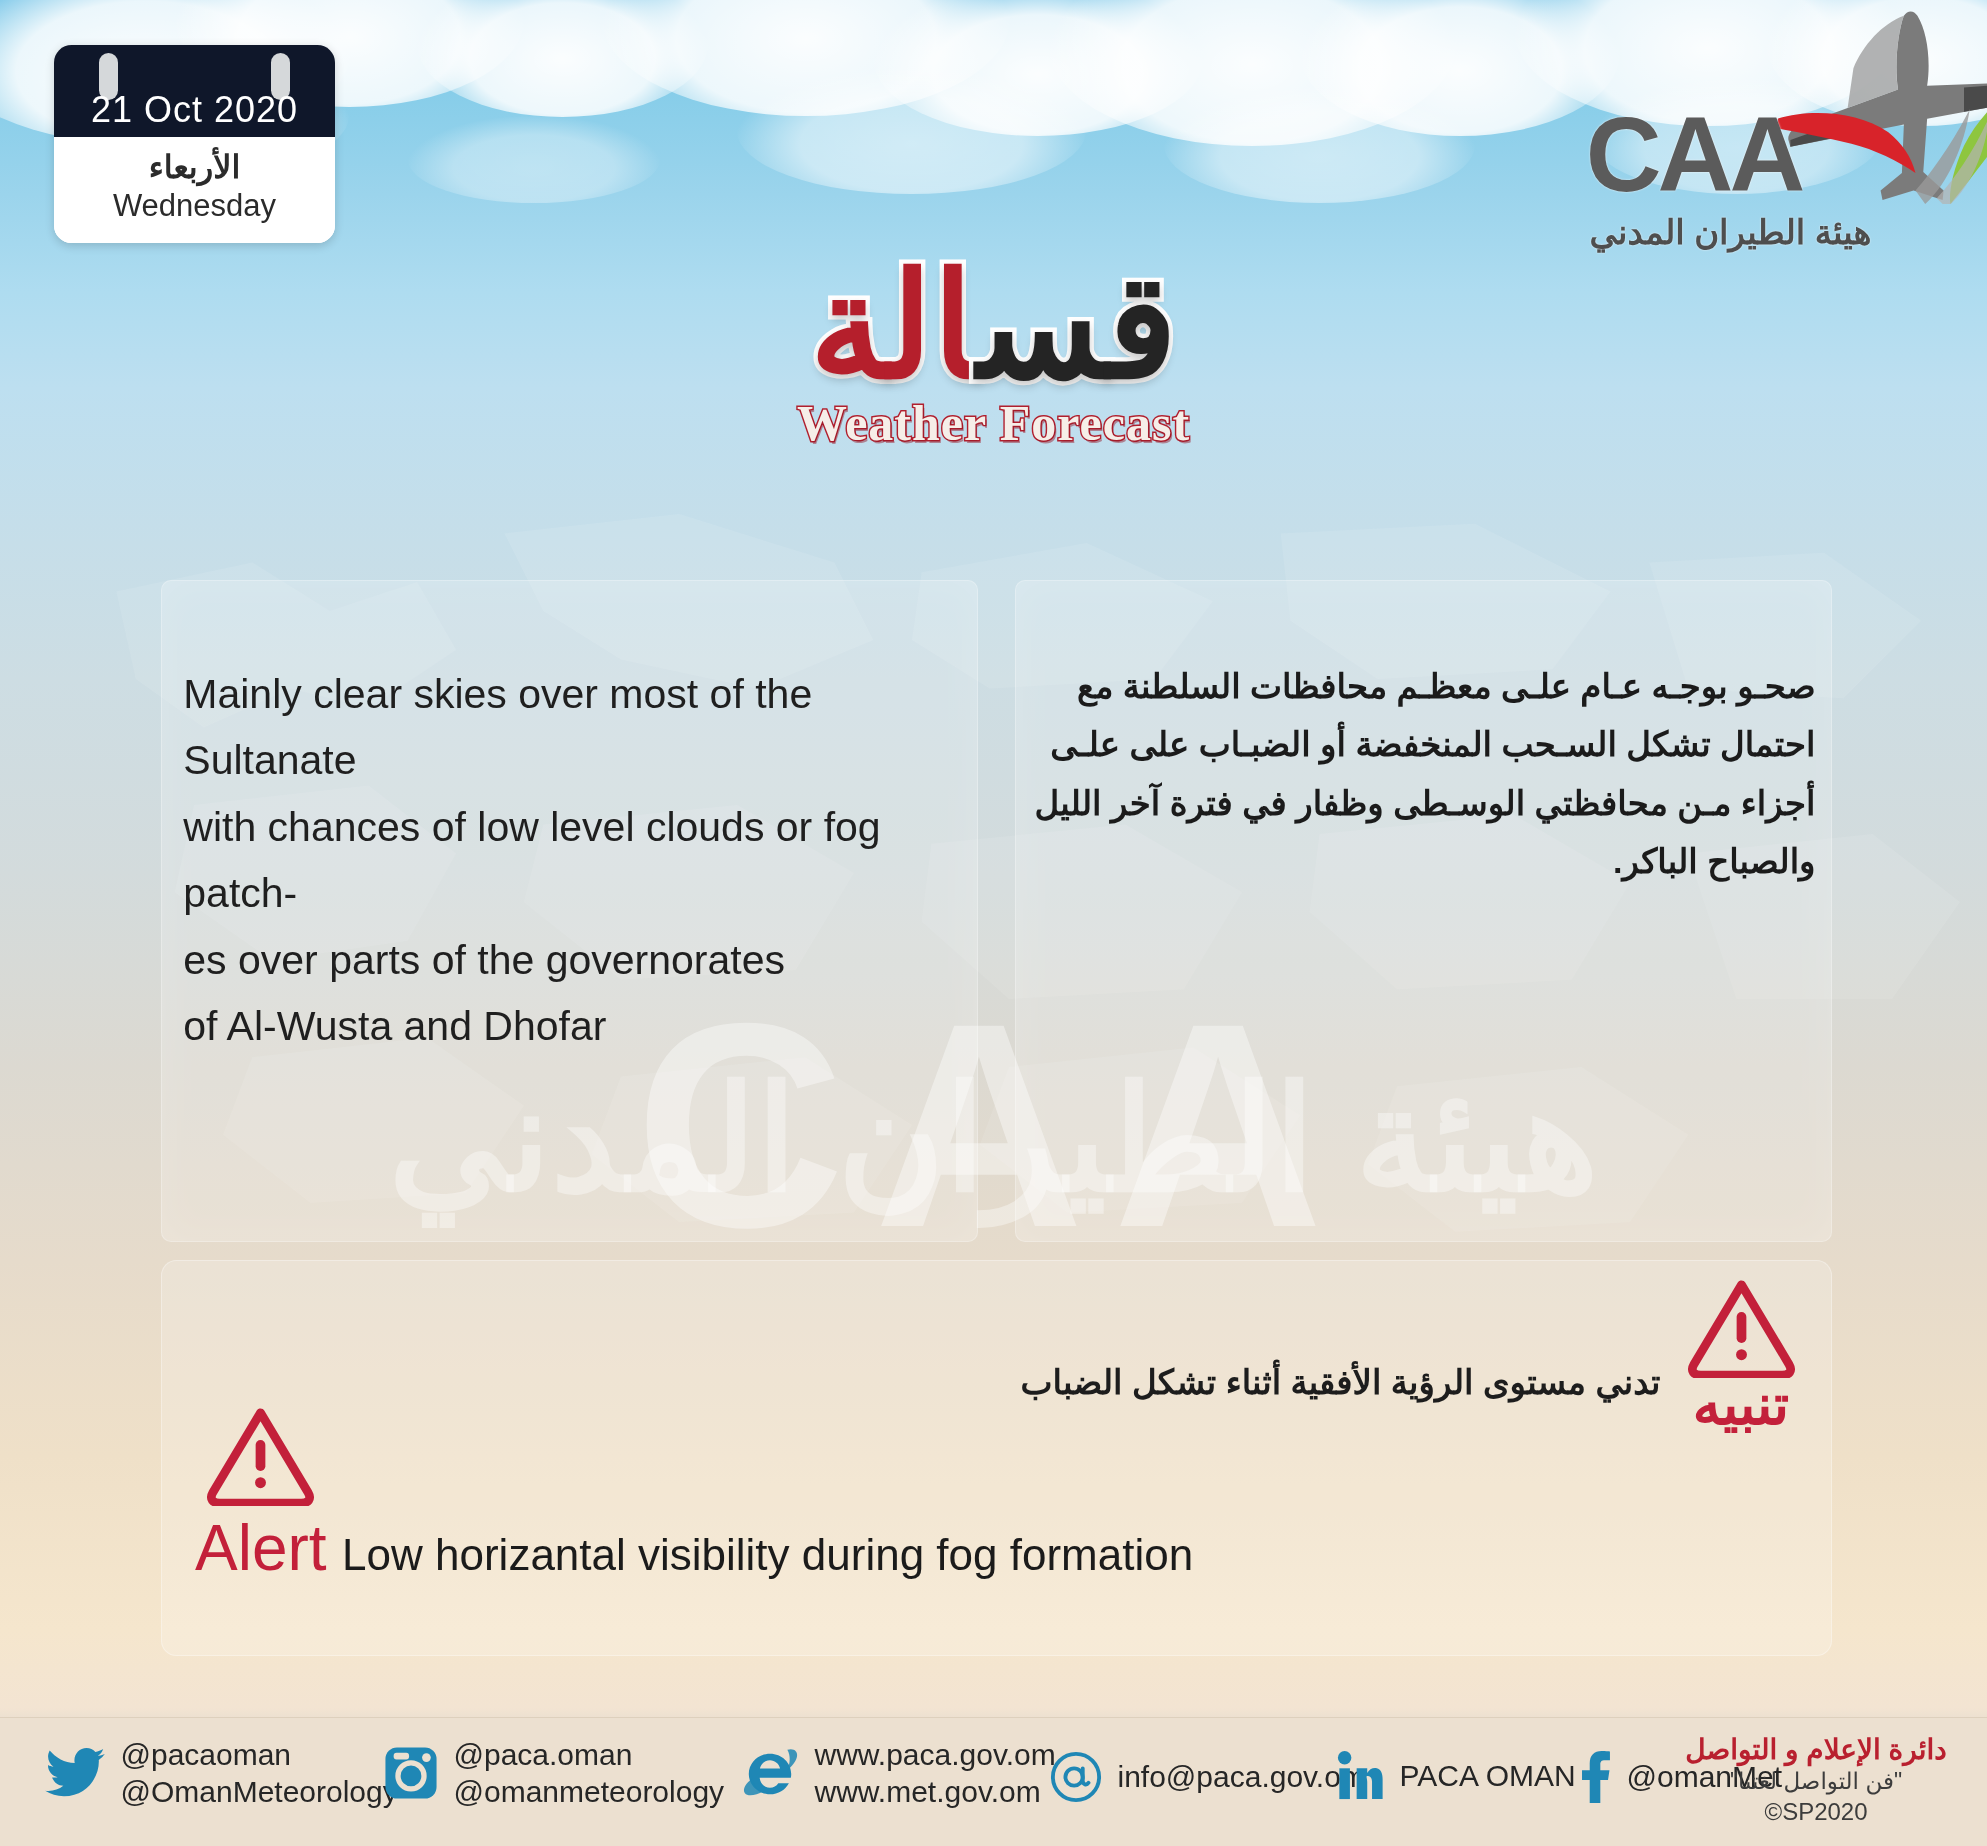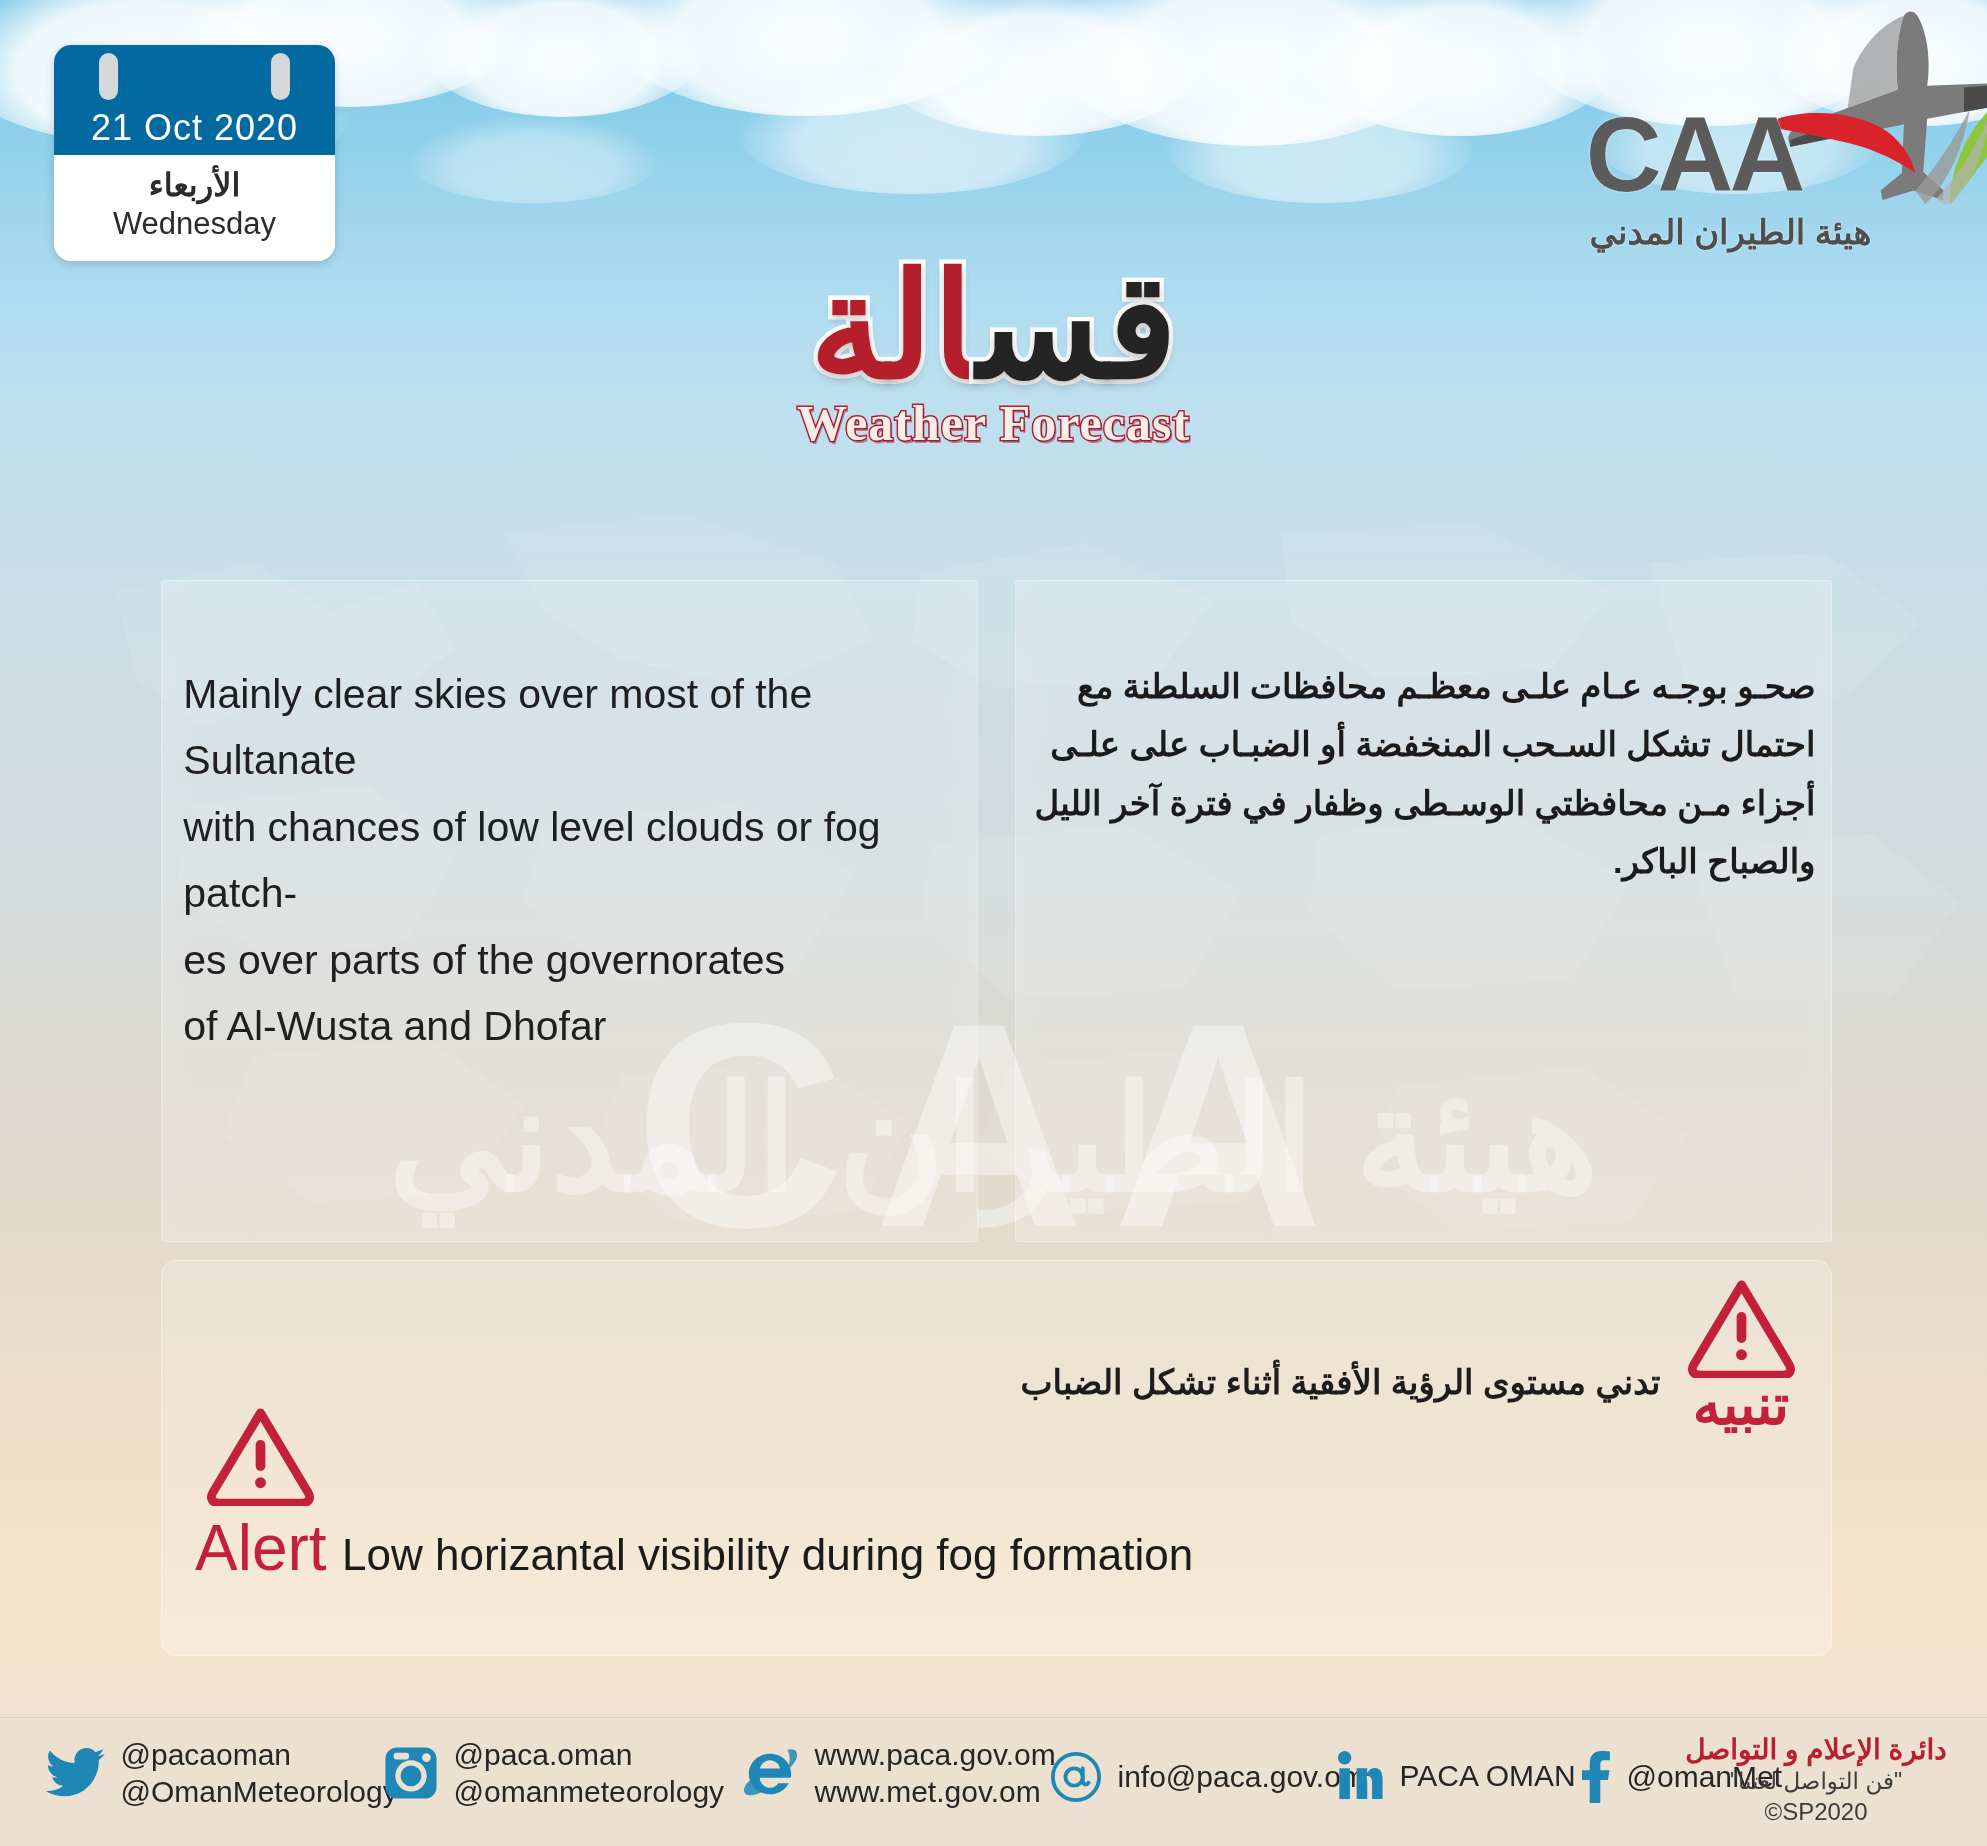--- a/index.html
+++ b/index.html
@@ -85,23 +85,23 @@
   .calendar {
     position: absolute;
     left: 54px; top: 45px;
     width: 281px;
     border-radius: 17.5px;
     overflow: hidden;
     box-shadow: 0 2.9px 9.7px rgba(0,0,0,0.16);
     background: #ffffff;
   }
   .cal-head {
-    background: #0369a1;
+    background: #0f172a;
     position: relative;
-    height: 110px;
+    height: 92px;
   }
   .cal-ring {
     position: absolute;
     top: 7.8px;
     width: 19.4px; height: 47px;
     background: #d5d8da;
     border-radius: 9.7px;
   }
   .cal-ring.r1 { left: 45px; }
   .cal-ring.r2 { right: 45px; }
@@ -186,21 +186,21 @@
     color: #f6eee8;
     -webkit-text-stroke: 2.9px #b01f2e;
     paint-order: stroke fill;
     letter-spacing: 1px;
     text-shadow: 1.9px 2.9px 0 rgba(150,20,35,0.45);
   }
 
   
   .panel {
     position: absolute;
-    border-radius: 3px;
+    border-radius: 10px;
     background: rgba(255,255,255,0.17);
     border: 1px solid rgba(255,255,255,0.30);
     box-shadow: inset 0 0 39px rgba(255,255,255,0.12);
   }
   #panel-en {
     left: 161px; top: 580px;
     width: 815px; height: 660px;
   }
   #panel-ar {
     left: 1015px; top: 580px;

